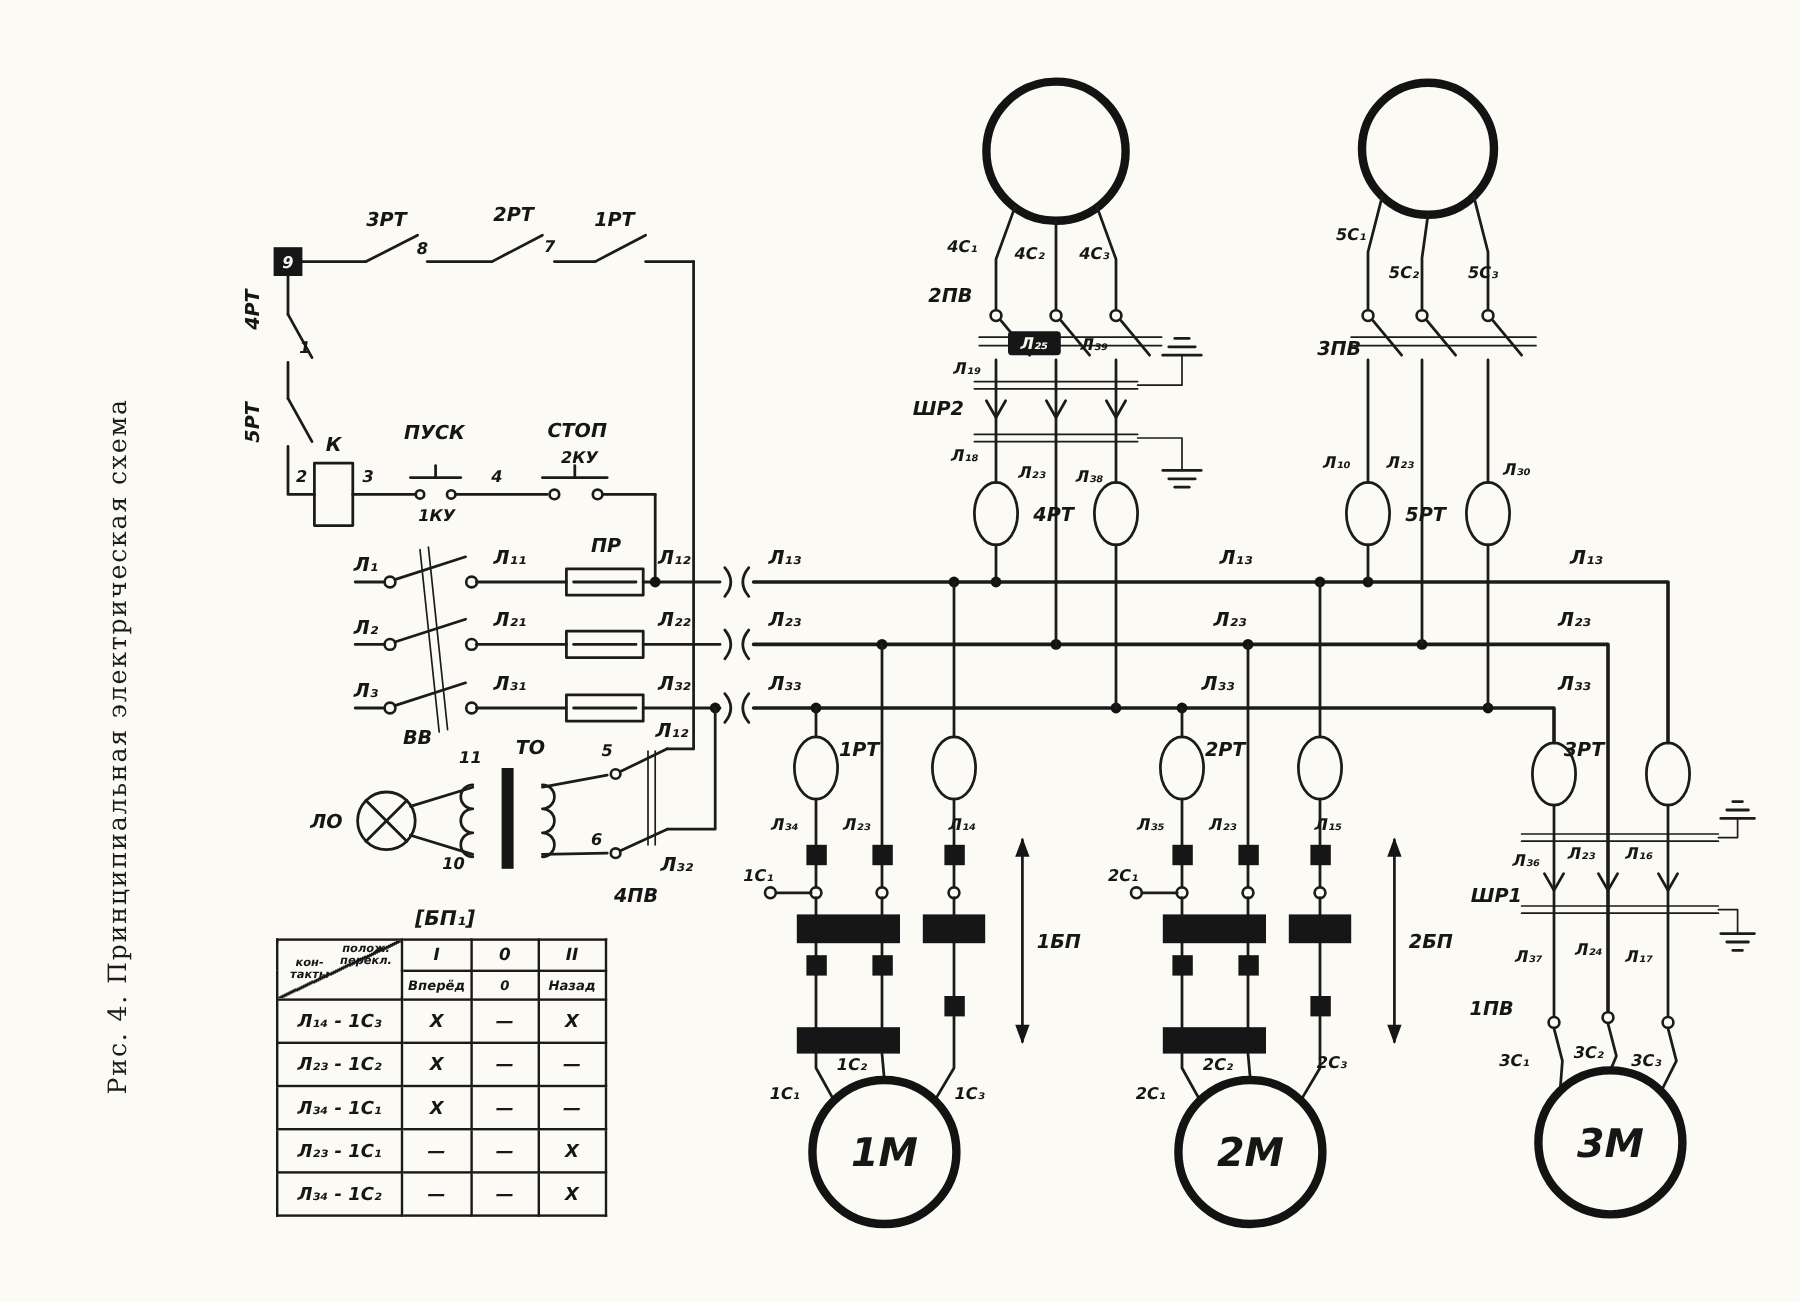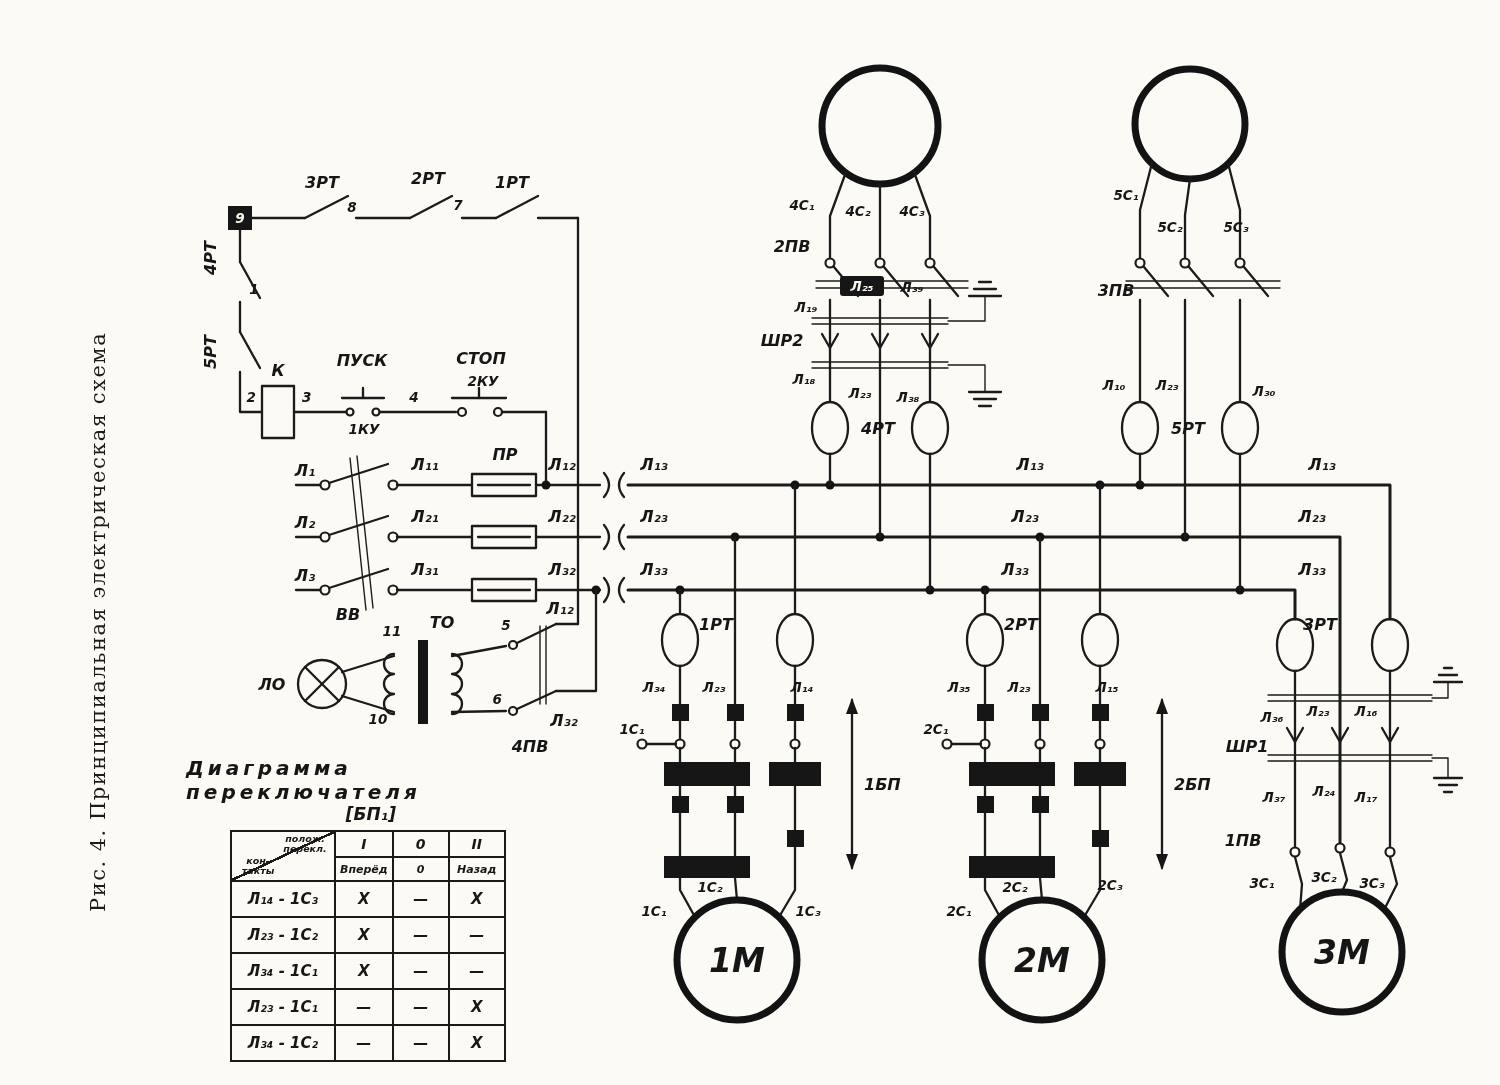--- a/index.html
+++ b/index.html
@@ -25,21 +25,21 @@
   .tbl-title{font-size:20px;font-weight:bold;font-style:italic;letter-spacing:4px;width:385px;}
   .tbl-subtitle{width:130px;margin-left:80px;text-align:right;font-size:17px;font-weight:bold;font-style:italic;}
   .diagram-table table{border-collapse:collapse;margin-left:44px;margin-top:6px;}
   .diagram-table td{border:2px solid #1a1a1a;text-align:center;font-size:15px;font-weight:bold;font-style:italic;
                     padding:0 4px;height:34px;min-width:46px;}
   .diagram-table td.corner{width:96px;height:52px;position:relative;padding:0;
       background:linear-gradient(to bottom right,transparent 48.5%,#1a1a1a 48.5%,#1a1a1a 51.5%,transparent 51.5%);}
   .diagram-table tr.hdr td{height:24px;font-size:14px;}
   .diagram-table tr.dir td{height:22px;font-size:11px;}
   .corner .c-top{position:absolute;right:3px;top:2px;font-size:9.5px;line-height:10px;width:52px;text-align:center;}
-  .corner .c-bot{position:absolute;left:3px;bottom:4px;font-size:9.5px;line-height:10px;width:46px;text-align:center;}
+  .corner .c-bot{position:absolute;left:3px;bottom:14px;font-size:9.5px;line-height:10px;width:46px;text-align:center;}
   .diagram-table td.cname{min-width:94px;border-radius:10px;}
 </style>
 </head>
 <body>
 
 <div class="page">
 
   <div class="caption">Рис. 4.  Принципиальная  электрическая  схема</div>
 
   <svg width="1500" height="1085" viewBox="0 0 1500 1085">
@@ -430,21 +430,20 @@
         <path class="w" d="M1390,857 L1397,884 L1384,910"></path>
       <text class="sm" x="1262" y="888">3С₁</text>
       <text class="sm" x="1324" y="882">3С₂</text>
       <text class="sm" x="1372" y="888">3С₃</text>
       <circle class="motor" cx="1342" cy="952" r="60"></circle>
       <text class="mlbl" x="1342" y="964">3М</text>
     </g>
   </svg>
 
   <div class="diagram-table">
-    <div class="tbl-title">Диаграмма  переключателя</div>
     <div class="tbl-subtitle">[БП₁]</div>
     <table>
       <tbody>
           <tr class="hdr">
         <td class="corner" rowspan="2">
           <span class="c-top">полож. перекл.</span>
           <span class="c-bot">кон- такты</span>
         </td>
         <td>I</td>
         <td>0</td>

